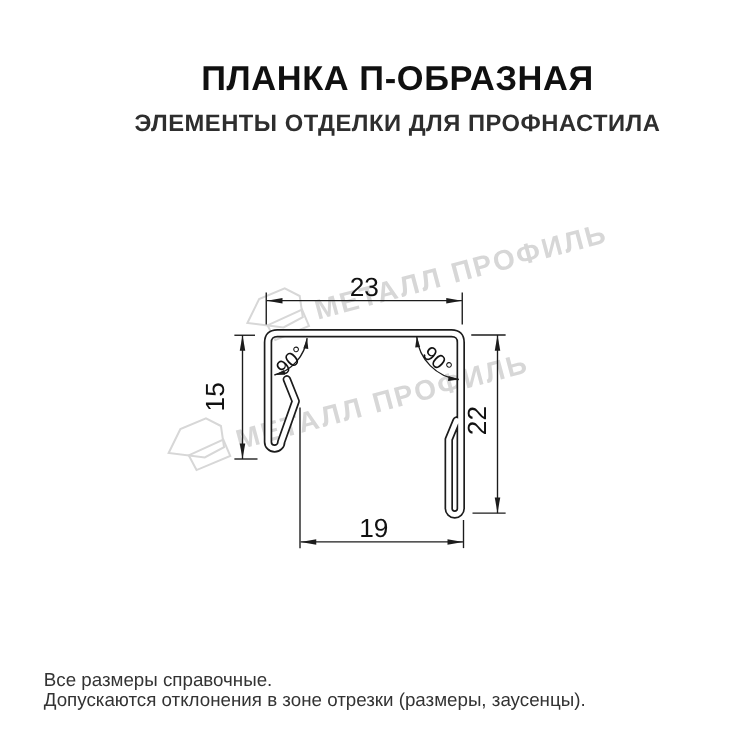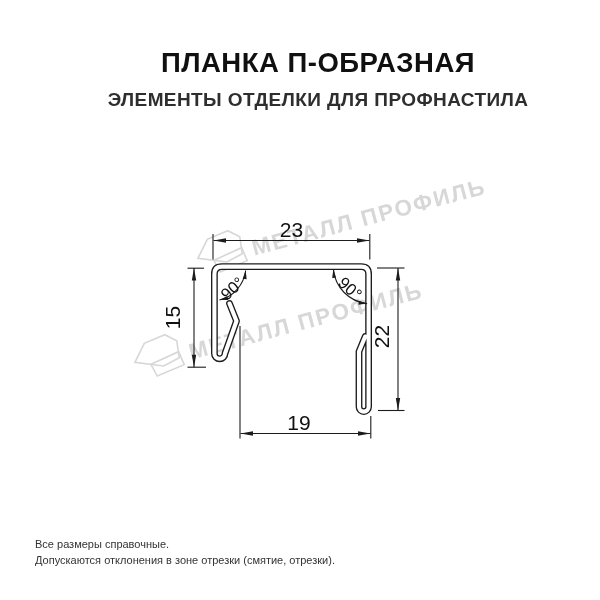--- a/index.html
+++ b/index.html
@@ -12,21 +12,21 @@
   }
   .title-line{
     font-size:27.5px;font-weight:900;letter-spacing:.5px;line-height:26.5px;
     color:#101010;
   }
   .subtitle{
     margin-top:12px;font-size:19px;font-weight:700;letter-spacing:.4px;color:#2e2e2e;
   }
   .drawing-svg{position:absolute;left:0;top:0;}
   .footer{
-    position:absolute;left:35px;top:537px;font-size:11px;line-height:15.5px;color:#333333;
+    position:absolute;left:35px;top:537px;font-size:15px;line-height:15.5px;color:#333333;
   }
   .wm-text{
     font-size:22.5px;font-weight:700;letter-spacing:1.8px;fill:#d7d7d7;
   }
   .dim-num{font-size:21px;fill:#111111;}
   .ang-num{font-size:16.5px;fill:#111111;}
 </style>
 </head>
 <body>
 
@@ -99,14 +99,14 @@
   <g>
     <path d="M 333.4 269.4 A 38 38 0 0 0 367.1 303.6" fill="none" stroke="#1c1c1c" stroke-width="1.1"></path>
     <polygon fill="#1c1c1c" points="0,0 -8.5,-2 -8.5,2" transform="translate(333.4,269.4) rotate(-95)"></polygon>
     <polygon fill="#1c1c1c" points="0,0 -8.5,-2 -8.5,2" transform="translate(367.1,303.6) rotate(6)"></polygon>
     <text class="ang-num" y="5.5" text-anchor="middle" transform="translate(350,288.5) rotate(42)">90°</text>
   </g>
 </svg>
 
 <div class="footer">
   <div>Все размеры справочные.</div>
-  <div>Допускаются отклонения в зоне отрезки (смятие, отрезки).</div>
+  <div>Допускаются отклонения в зоне отрезки (размеры, заусенцы).</div>
 </div>
 
 </body></html>

